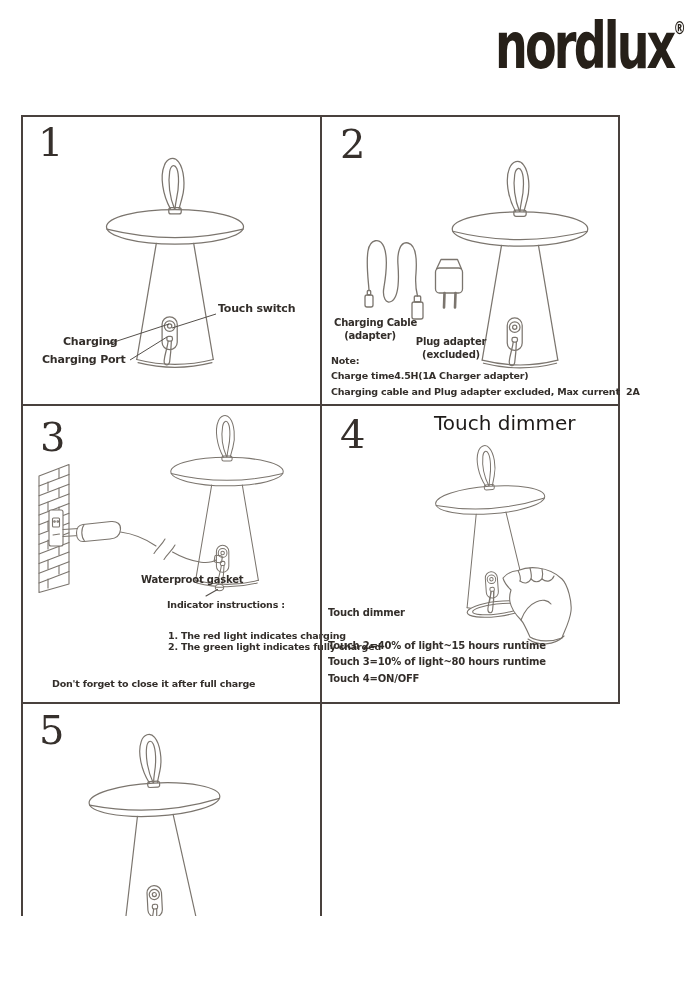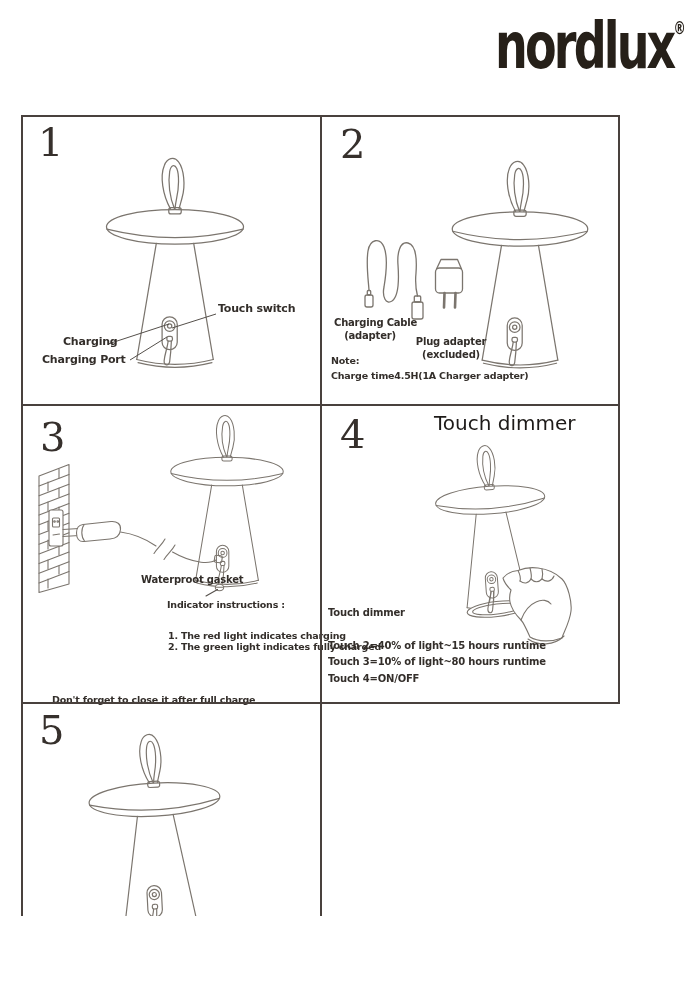--- a/index.html
+++ b/index.html
@@ -88,20 +88,21 @@
         </g>
       </g>
     </svg>
     <span class="num" style="left:18px;top:7px;">2</span>
     <span class="lbl s10 cap" style="left:12px;top:200px;">Charging Cable</span>
     <span class="lbl s10 cap" style="left:12px;top:213px;">(adapter)</span>
     <span class="lbl s10 cap" style="left:93px;top:219px;">Plug adapter</span>
     <span class="lbl s10 cap" style="left:93px;top:232px;">(excluded)</span>
     <span class="lbl s95" style="left:9px;top:238px;">Note:</span>
     <span class="lbl s95" style="left:9px;top:253px;">Charge time4.5H(1A Charger adapter)</span>
+    <span class="lbl s95" style="left:9px;top:269px;">Charging cable and Plug adapter excluded, Max current  2A</span>
   </div>
 
   <div class="panel" id="p3">
     <svg class="art" width="297" height="296" viewBox="0 0 297 296">
       <g fill="none" stroke="#7b756e" stroke-width="1.1" stroke-linecap="round" stroke-linejoin="round">
         <g>
           <path d="M 16,70 L 46,58.5 L 46,178 L 16,186.5 Z"></path>
           <path d="M 16,80 L 46,68.5"></path>
             <path d="M 16,89.7 L 46,78.2"></path>
             <path d="M 16,99.4 L 46,87.9"></path>
@@ -154,21 +155,21 @@
           <path d="M 192.8,181.3 L 200.2,181.3"></path>
         </g>
         <path d="M 183,190 L 194.5,183.5" stroke="#55504b"></path>
       </g>
     </svg>
     <span class="num" style="left:17px;top:11px;">3</span>
     <span class="lbl s10" style="left:118px;top:168px;">Waterproot gasket</span>
     <span class="lbl s95" style="left:144px;top:193px;">Indicator instructions :</span>
     <span class="lbl s95" style="left:145px;top:224px;">1. The red light indicates charging</span>
     <span class="lbl s95" style="left:145px;top:235px;">2. The green light indicates fully charged</span>
-    <span class="lbl s95" style="left:29px;top:288px;">Don't forget to close it after full charge</span>
+    <span class="lbl s95" style="left:29px;top:272px;">Don't forget to close it after full charge</span>
   </div>
 
   <div class="panel" id="p4">
     <svg class="art" width="296" height="296" viewBox="0 0 296 296">
       <use href="#lamp" transform="translate(99,35) scale(0.71) rotate(-4 100 120)"></use>
       <g fill="none" stroke="#7b756e" stroke-width="1.1" stroke-linecap="round" stroke-linejoin="round">
         <g>
           <ellipse cx="175" cy="203" rx="30" ry="7.5" fill="#ffffff" transform="rotate(-7 175 203)"></ellipse>
           <ellipse cx="175" cy="203" rx="24.5" ry="5" transform="rotate(-7 175 203)"></ellipse>
           <path d="M 169,185.5 C 168.3,192 166.2,197 165.9,203 C 165.7,207.5 170,208.3 170.6,203.9 C 171.3,197.5 171.7,191.5 171.9,185.5"></path>

